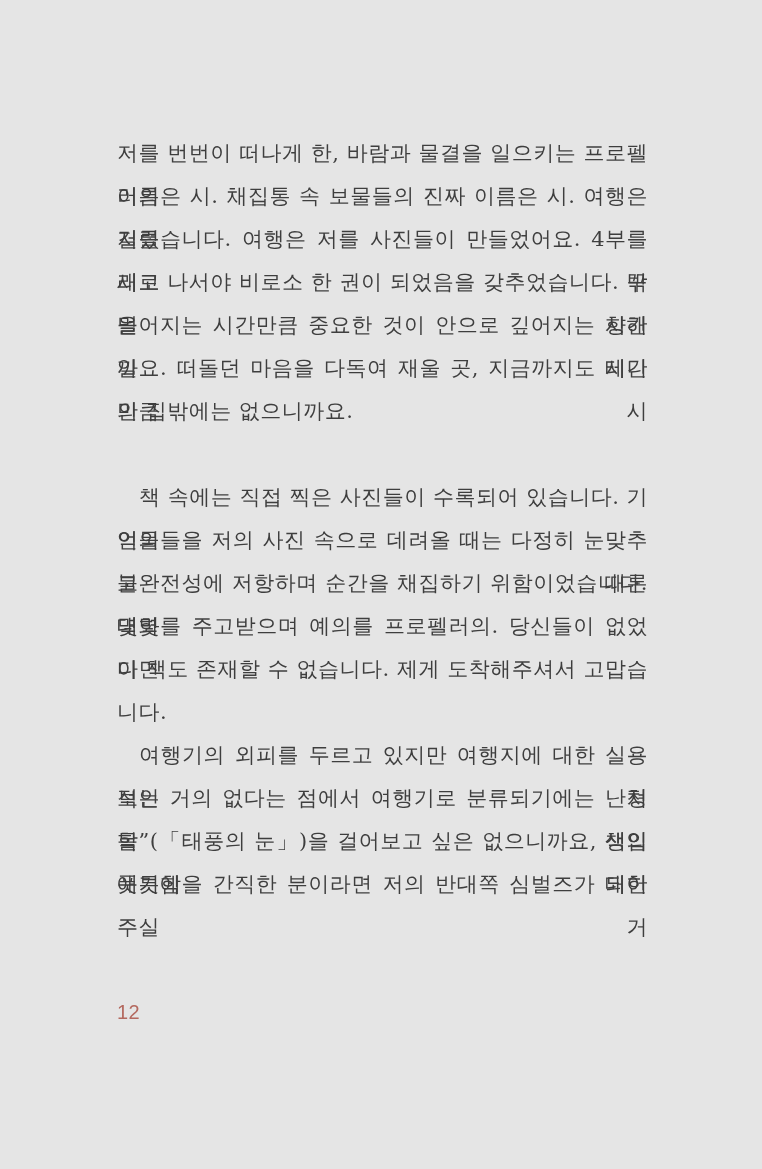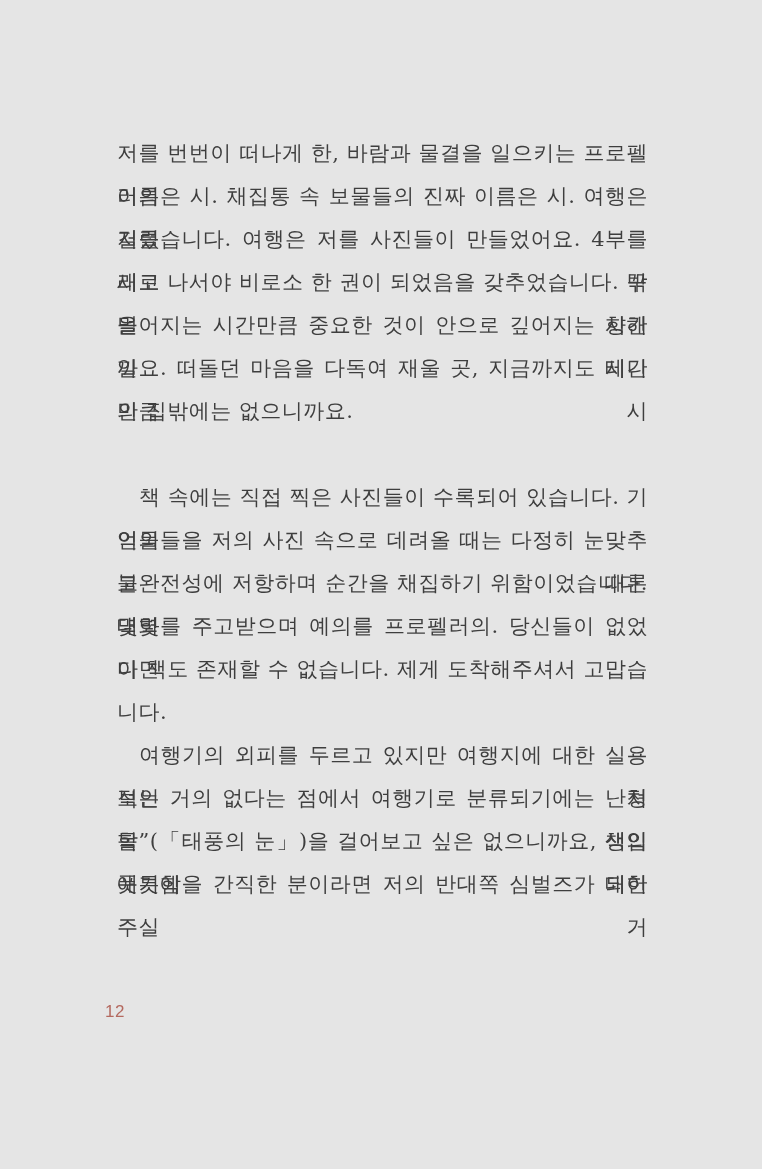--- a/index.html
+++ b/index.html
@@ -42,24 +42,24 @@
     text-align-last: justify;
   }
   .line.left {
     text-align: left;
   }
   .line.indent {
     text-indent: 22px;
   }
   .page-number {
     position: absolute;
-    left: 105px;
+    left: 117px;
     top: 1001px;
     font-family: "Liberation Sans", "DejaVu Sans", sans-serif;
-    font-size: 17px;
+    font-size: 20px;
     line-height: 22px;
     color: #b4695f;
     letter-spacing: 0.5px;
   }
 </style>
 </head>
 <body>
 
 <div class="page" style="background: #e5e5e5;">
   <div class="content" style="color: rgb(62, 62, 62);">

